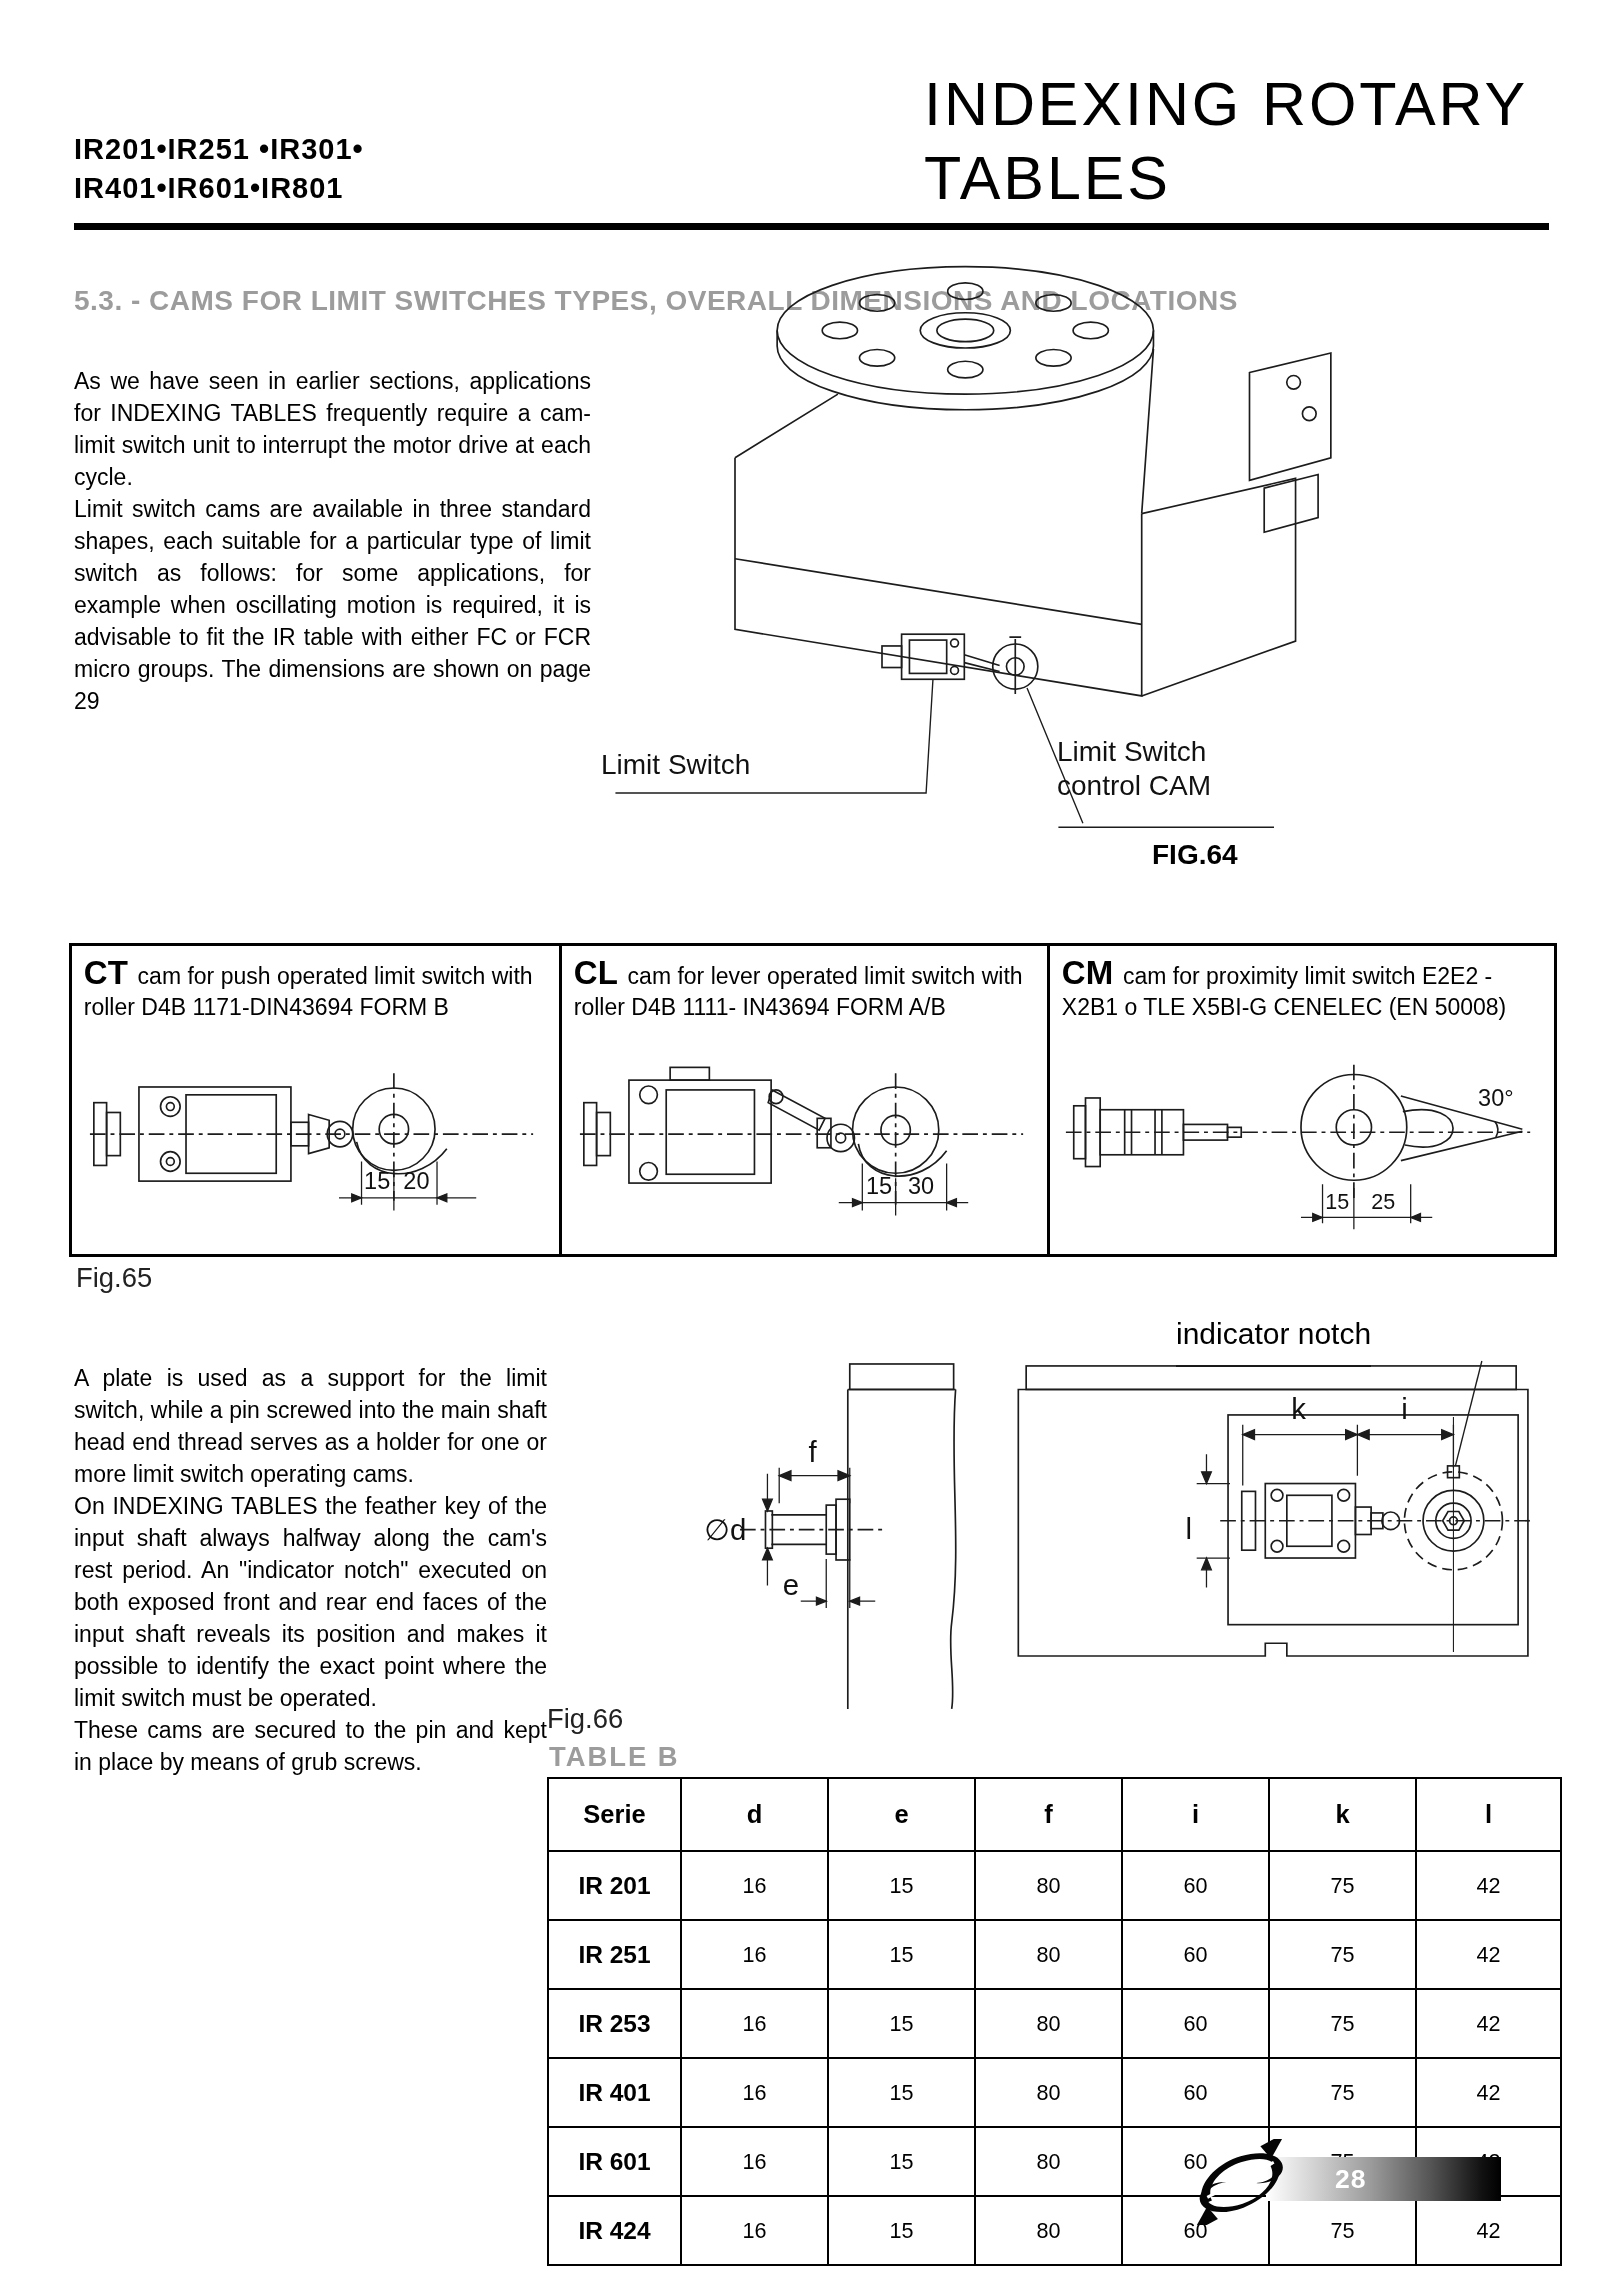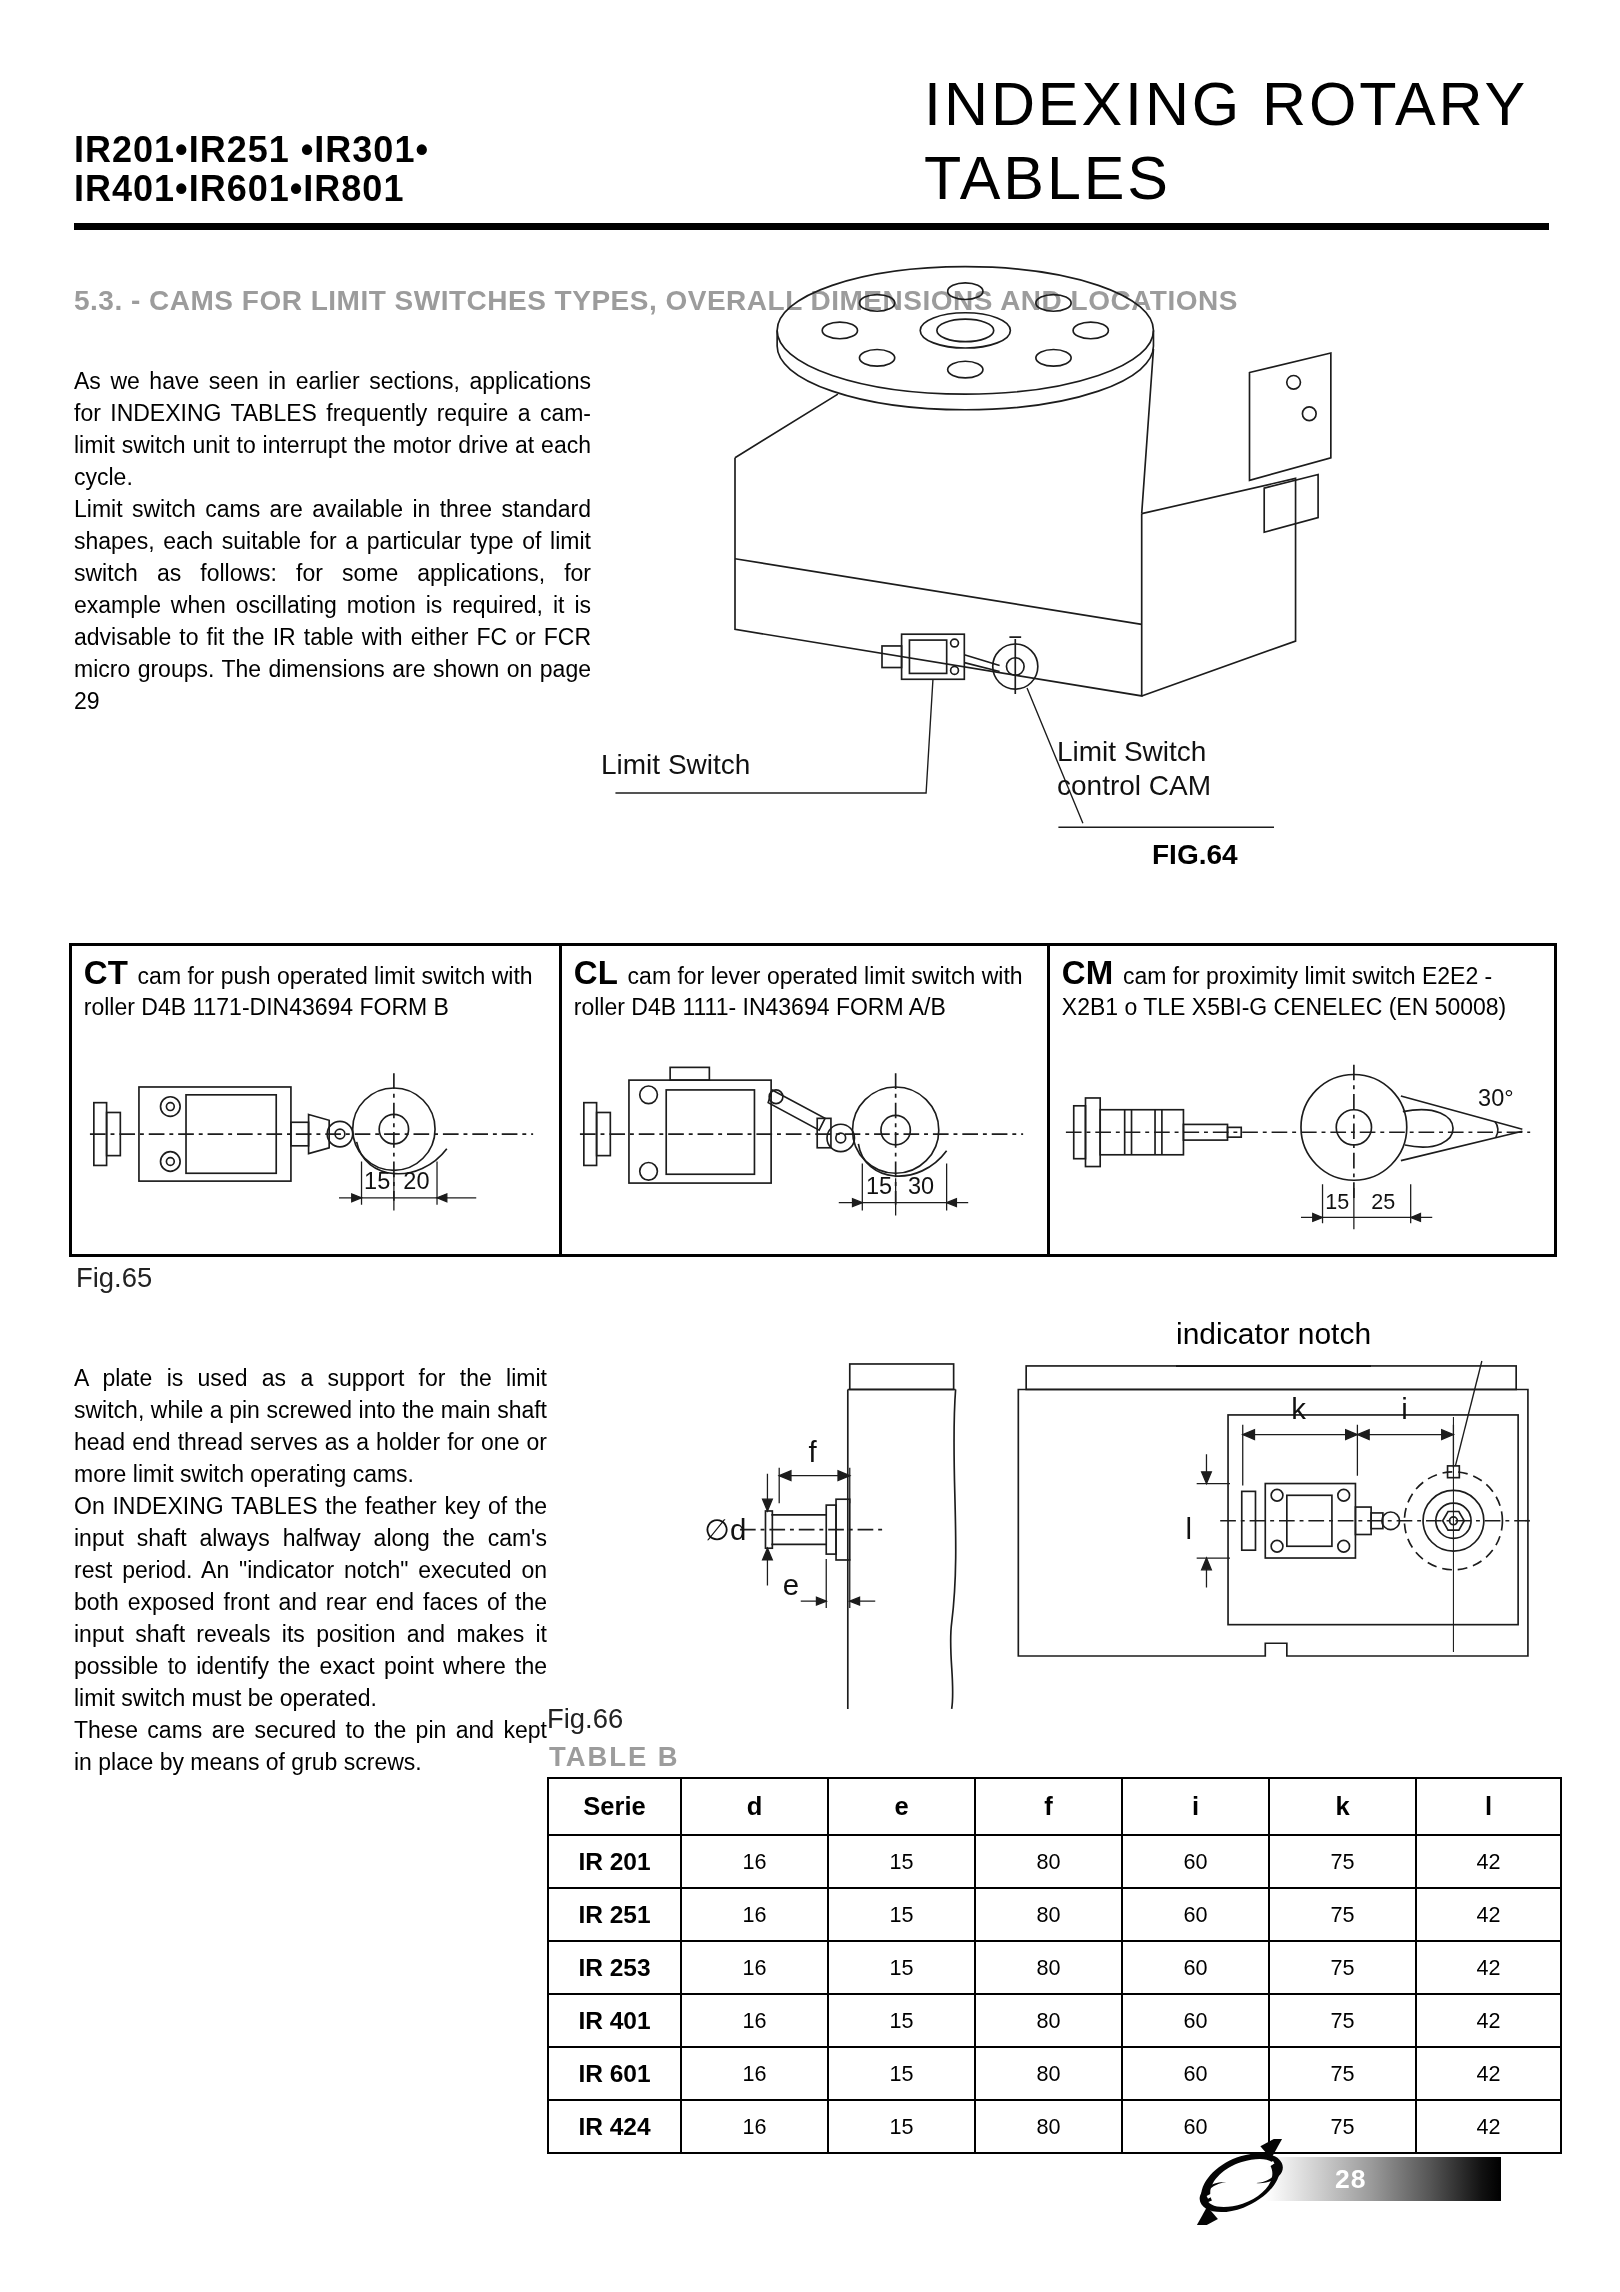--- a/index.html
+++ b/index.html
@@ -2,21 +2,21 @@
 <html><head>
 <meta charset="utf-8">
 <style>
   html,body{margin:0;padding:0;}
   body{
     width:1620px;height:2293px;position:relative;background:#ffffff;
     font-family:"Liberation Sans",sans-serif;color:#000;overflow:hidden;
   }
   .abs{position:absolute;}
   
-  .models{left:74px;top:130px;font-size:36px;font-weight:bold;letter-spacing:1px;line-height:39px;}
+  .models{left:74px;top:130px;font-size:29px;font-weight:bold;letter-spacing:1px;line-height:39px;}
   .title{right:92px;top:67px;font-size:61px;letter-spacing:2.9px;line-height:74px;font-weight:500;}
   .rule{left:74px;top:223px;width:1475px;height:6.9px;background:#000;}
   
   .sec-head{left:74px;top:282px;width:1451px;font-size:28px;font-weight:bold;color:#9c9c9c;letter-spacing:0.5px;line-height:37px;}
   
   .col-text{font-size:23px;line-height:32px;text-align:justify;}
   .intro{left:74px;top:365px;width:517px;}
   .notch-text{left:74px;top:1362px;width:473px;}
   
   .fig-label{font-size:28px;color:#111;}
@@ -31,21 +31,21 @@
   .fig65-cell{padding:7.8px 11.8px 0 11.8px;box-sizing:border-box;position:relative;}
   .cell1{width:487px;border-radius:10px;}
   .cell2{width:488px;border-left:3.9px solid #000;}
   .cell3{flex:1;border-left:3.9px solid #000;}
   .cam-code{font-size:33px;font-weight:bold;margin-right:9.8px;}
   .cam-desc{font-size:23px;line-height:30px;}
   .panel-svg{position:absolute;left:9.8px;}
   
   .tableb-head{left:549px;top:1741px;font-size:27.4px;font-weight:bold;color:#9c9c9c;letter-spacing:2px;}
   table.dims{left:547px;top:1777px;border-collapse:collapse;table-layout:fixed;}
-  table.dims th,table.dims td{border:2.9px solid #000;text-align:center;padding:8px;height:35px;}
+  table.dims th,table.dims td{border:2.9px solid #000;text-align:center;padding:16px;height:35px;}
   table.dims th{font-size:25.5px;font-weight:bold;height:39px;}
   table.dims td{font-size:21.6px;}
   table.dims td.serie{font-size:24.5px;font-weight:bold;}
   
   .page-bar{left:1266px;top:2157px;width:235px;height:44px;
     background:linear-gradient(90deg,#ffffff 0%,#cfcfcf 22%,#9a9a9a 45%,#555 70%,#111 92%,#000 100%);}
   .page-num{position:absolute;left:69px;top:6.9px;color:#fff;font-size:26.5px;font-weight:bold;letter-spacing:1px;}
   svg text{font-family:"Liberation Sans",sans-serif;fill:#111;}
 </style>
 </head>

